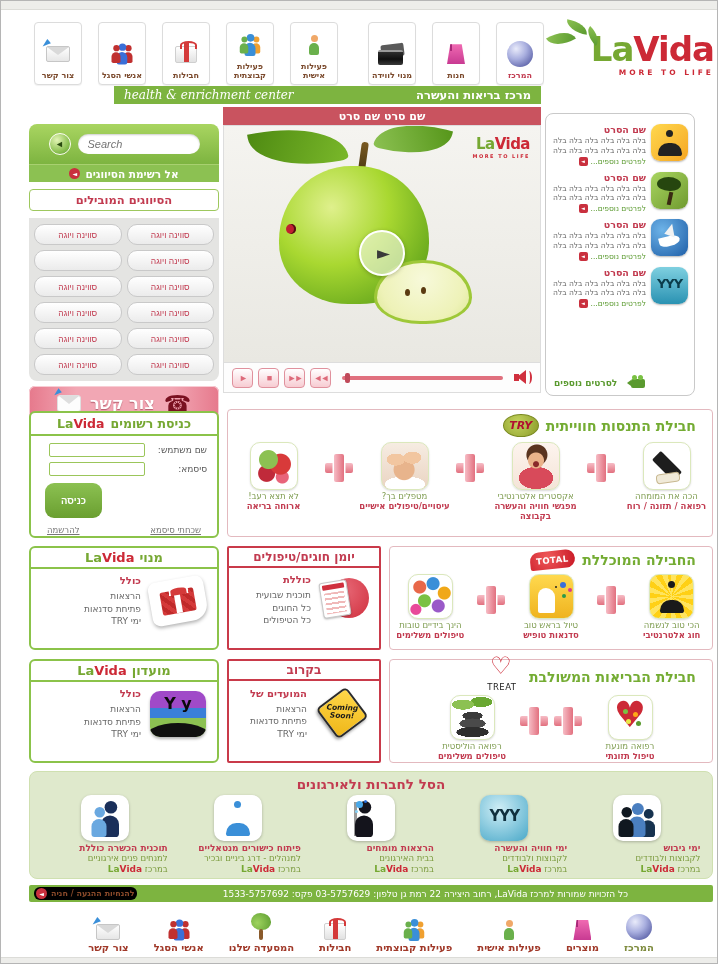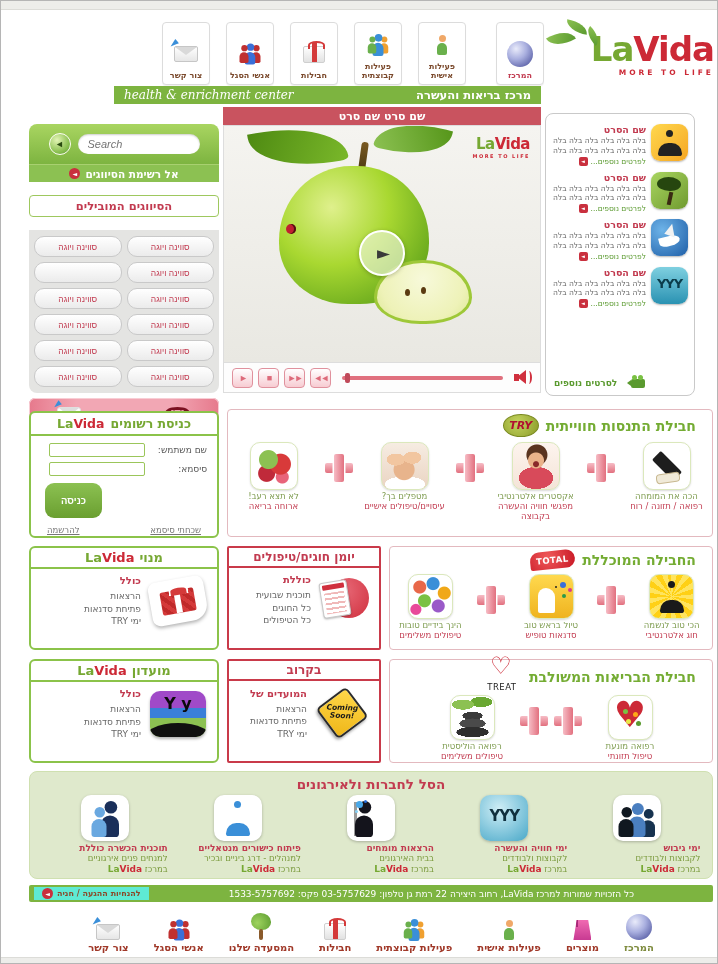--- a/index.html
+++ b/index.html
@@ -59,21 +59,21 @@
   .tg-en{font-family:"DejaVu Serif","Liberation Serif",serif;font-style:italic;font-size:12px;direction:ltr}
 
   
   .sidebar{position:absolute;top:123px;left:28px;width:190px}
   .search-panel{height:40px;background:linear-gradient(#a9d561,#7db440);border-radius:8px 8px 0 0;display:flex;align-items:center;justify-content:center;gap:7px;padding:0 8px}
   .search-input{width:122px;height:20px;border:none;border-radius:11px;padding:0 10px;font-size:11px;font-style:italic;color:#777;direction:ltr;outline:none;background:#fff;box-shadow:inset 0 1px 2px rgba(0,0,0,.2)}
   .search-btn{width:22px;height:22px;border-radius:50%;border:1px solid #fdfdf4;background:radial-gradient(circle at 35% 30%,#e2f4b4,#8cc152 62%,#5a9a2f);color:#2a4a10;font-size:9px;line-height:20px;text-align:center;cursor:pointer}
   .list-bar{height:18px;background:#8cc152;border-top:1px solid #a8d070;color:#fff;font-size:10.5px;font-weight:bold;display:flex;align-items:center;justify-content:center;gap:5px;cursor:pointer}
   .circ-arrow{display:inline-block;width:11px;height:11px;border-radius:50%;background:#c9303e;color:#fff;font-size:6px;line-height:11px;text-align:center}
   .circ-arrow:before{content:"◄"}
-  .lead-box{margin:13px 0;background:#fff;border:1px solid #9ec85e;border-radius:4px;padding:3px;text-align:center;font-size:11.5px;font-weight:bold;color:#c23b50}
+  .lead-box{margin:7px 0;background:#fff;border:1px solid #9ec85e;border-radius:4px;padding:3px;text-align:center;font-size:11.5px;font-weight:bold;color:#c23b50}
   .cat-panel{background:#e4e4e2;border-radius:0 0 8px 8px;padding:6px 5px;display:grid;grid-template-columns:1fr 1fr;gap:5px}
   .cat-btn{height:21px;background:linear-gradient(#ffffff,#ebebeb);border:1px solid #c9c9c9;border-radius:10px;color:#c23b50;font-size:8.5px;display:flex;align-items:center;justify-content:center;cursor:pointer}
   .contact-banner{margin-top:5px;height:34px;border-radius:6px;background:linear-gradient(90deg,#e6798c,#f2a7b4 25%,#f2a7b4 75%,#e6798c);display:flex;align-items:center;justify-content:center;gap:9px;cursor:pointer;box-shadow:inset 0 0 0 1px #f8cdd4}
   .phone-glyph:before{content:"☎";font-size:22px;color:#7a1020}
   .contact-banner .cb-text{color:#fff;font-size:16px;font-weight:bold;text-shadow:0 1px 1px rgba(120,20,40,.5)}
   .mail-chip{position:relative;width:24px;height:17px;background:#fdfdfd;border-radius:3px;border:1px solid #e0e0e0}
   .mail-chip:before{content:"";position:absolute;top:0;left:1px;border-left:10px solid transparent;border-right:10px solid transparent;border-top:8px solid #dedede}
   .mail-chip:after{content:"►";position:absolute;top:-8px;left:-4px;color:#3a8fd9;font-size:10px;transform:rotate(140deg)}
 
   
@@ -151,21 +151,21 @@
   .badge-treat{position:relative;width:40px;height:26px;text-align:center}
   .badge-treat .hrt{position:absolute;top:-12px;left:8px;color:#cc2936;font-size:24px}
   .badge-treat .btx{position:absolute;bottom:-2px;left:0;right:0;font-size:8.5px;color:#222;letter-spacing:.5px;font-weight:500}
   .pitems{display:flex;align-items:flex-start;justify-content:center;gap:6px;padding-top:5px}
   .pitem{text-align:center;cursor:pointer}
   .try-box .pitem{width:96px}
   .total-box .pitem,.treat-box .pitem{width:84px}
   .pic{width:48px;height:48px;margin:0 auto 2px;border:1px solid #dbe8bc;border-radius:10px;position:relative;overflow:hidden;background:#fff;box-shadow:0 1px 2px rgba(0,0,0,.15)}
   .total-box .pic,.treat-box .pic{width:45px;height:45px}
   .ptitle{font-size:8.5px;color:#7d9b4e;line-height:1.15}
-  .psub{font-size:8.5px;color:#c23b50;font-weight:normal;line-height:1.15}
+  .psub{font-size:8.5px;color:#c23b50;font-weight:bold;line-height:1.15}
   .plus{position:relative;width:28px;height:28px;margin-top:12px;flex:0 0 28px}
   .plus:before{content:"";position:absolute;left:0;top:9px;width:28px;height:10px;background:linear-gradient(#f6bcc5,#e2707f);border-radius:2px;box-shadow:0 0 0 1.5px #fff}
   .plus:after{content:"";position:absolute;left:9px;top:0;width:10px;height:28px;background:linear-gradient(90deg,#f6bcc5,#e2707f);border-radius:2px;box-shadow:0 0 0 1.5px #fff}
   .ic-grad:before{content:"";position:absolute;top:8px;left:50%;width:30px;height:30px;margin-left:-15px;background:#1d1d1d;transform:rotate(45deg) scale(1,.42);border-radius:3px}
   .ic-grad:after{content:"";position:absolute;bottom:6px;left:50%;margin-left:-11px;width:22px;height:8px;background:#f0ead8;border:1px solid #c8b890;border-radius:4px;transform:rotate(-8deg)}
   .ic-laugh{background:
     radial-gradient(circle at 50% 46%,#8a2a2a 0 2.5px,transparent 3.5px),
     radial-gradient(circle at 50% 38%,#eab38a 0 7.5px,transparent 8.5px),
     radial-gradient(circle at 52% 26%,#5a3420 0 10px,transparent 11px),
     radial-gradient(ellipse 17px 11px at 50% 76%,#d84a5a 0 100%,transparent 101%),
@@ -246,39 +246,51 @@
   .oline .logo-sm{font-size:9px}
   .oi-exp{background:radial-gradient(circle at 40% 30%,#cfeef6,#49a8c8)}
   .oi-exp:before{content:"YYY";position:absolute;left:0;right:0;top:12px;text-align:center;font-weight:bold;font-size:15px;letter-spacing:-1px;color:#10303e}
   .oi-lect:before{content:"";position:absolute;left:7px;top:7px;width:3px;height:34px;background:#9a9a9a}
   .oi-lect:after{content:"";position:absolute;left:9px;top:6px;width:7px;height:7px;border-radius:50%;background:#4aa8e8;box-shadow:6px -3px 0 -2px #2a6fd8,-3px 7px 0 -2px #88d0f4}
   .oi-med{--s:#3a8fd8}
 
   
   .foot-bar{position:absolute;top:884px;left:28px;width:684px;height:17px;background:#7db440;border-radius:2px;display:flex;align-items:center;padding:0 5px;gap:6px}
   .foot-copy{flex:1;color:#fff;font-size:9px;text-align:center}
-  .dir-pill{display:flex;align-items:center;gap:4px;background:#5eead4;border-radius:0;padding:1px 8px;font-size:8px;color:#8a4a2a;font-weight:bold;cursor:pointer}
+  .dir-pill{display:flex;align-items:center;gap:4px;background:#000000;border-radius:6px;padding:1px 2px;font-size:8px;color:#8a4a2a;font-weight:bold;cursor:pointer}
   .bottom-nav{position:absolute;top:904px;left:28px;width:684px;height:52px;display:flex;justify-content:center;align-items:flex-end;gap:25px;padding-bottom:4px}
   .bn-item{display:flex;flex-direction:column;align-items:center;gap:2px;cursor:pointer}
   .bn-item .iczone{height:28px;display:flex;align-items:flex-end;justify-content:center}
   .bn-label{font-size:10px;font-weight:bold;color:#a03828}
   .bn-item.green .bn-label{color:#7d8a3c}
 </style>
 </head>
 <body>
 
 <div class="page">
   <div class="strip top"></div>
 
   <div class="hdr-icons">
     <div class="icbox active">
       <span class="iczone">
           <span class="ic-globe"></span>
         </span>
       <span class="iclabel">המרכז</span>
+    </div>
+    <div class="icbox">
+      <span class="iczone">
+          <span class="ic-bag"></span>
+        </span>
+      <span class="iclabel">חנות</span>
+    </div>
+    <div class="icbox">
+      <span class="iczone">
+          <span class="ic-cards"></span>
+        </span>
+      <span class="iclabel">מנוי לווידה</span>
     </div>
     <div class="icbox" style="margin-right:14px">
       <span class="iczone">
           <span class="pg" style="--c:#6ab04c;--h:#f0a868"></span>
         </span>
       <span class="iclabel">פעילות אישית</span>
     </div>
     <div class="icbox">
       <span class="iczone icg">
         <span class="pg" style="--c:#f0a030;transform:scale(.85)"></span>

